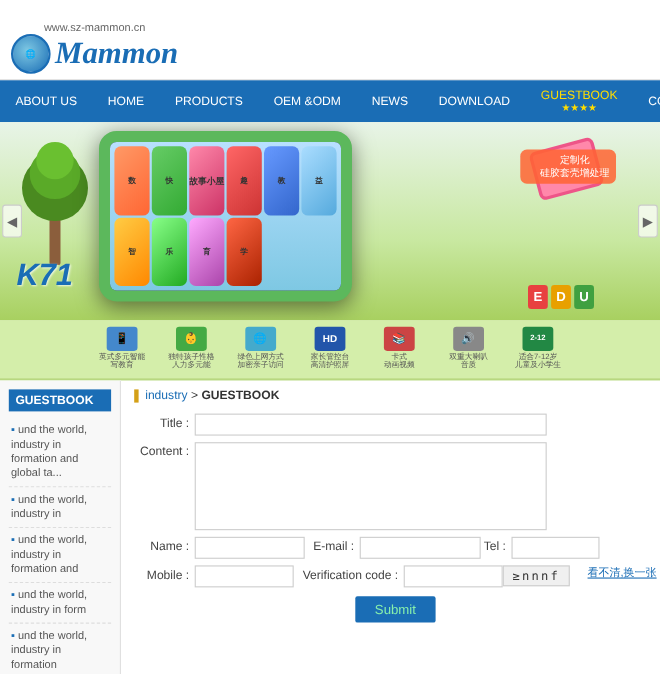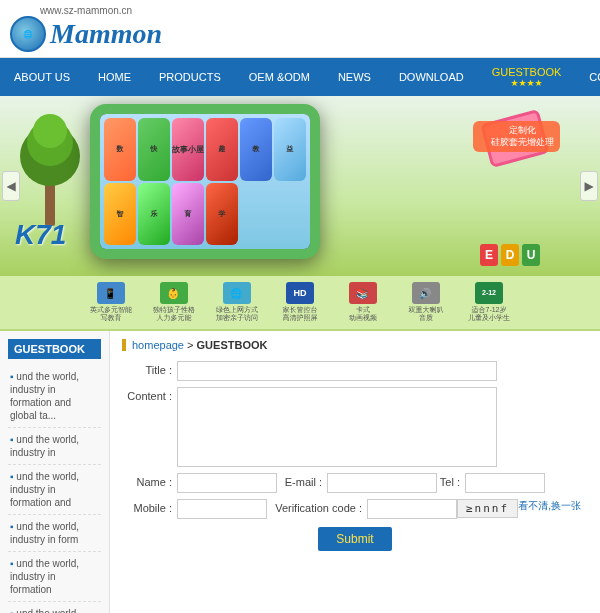--- a/index.html
+++ b/index.html
@@ -1,20 +1,20 @@
 <!DOCTYPE html>
 <html><head>
   <meta charset="utf-8">
   <style>
     * { margin: 0; padding: 0; box-sizing: border-box; }
     body { font-family: Arial, sans-serif; font-size: 12px; background: #f0f0f0; width: 600px; }
     
     
     #header { background: #fff; border-bottom: 1px solid #ddd; padding: 5px 10px; display: flex; align-items: center; justify-content: space-between; }
-    #logo-area { display: flex; flex-direction: column; }
+    #logo-area { display: flex; flex-direction: column; margin-top: 15px; }
     #logo-url { font-size: 10px; color: #666; text-align: center; }
     
     
     #nav { background: #1a6db5; display: flex; align-items: center; padding: 0; }
     .nav-item { color: #fff; padding: 8px 14px; font-size: 11px; cursor: pointer; white-space: nowrap; }
     .nav-item.active { color: #ffdd00; }
     .nav-guestbook { display: flex; flex-direction: column; align-items: center; }
     .nav-stars { color: #ffdd00; font-size: 9px; }
     
     
@@ -62,22 +62,22 @@
     .form-label { width: 55px; text-align: right; font-size: 11px; color: #444; padding-right: 5px; padding-top: 3px; flex-shrink: 0; }
     .form-input { border: 1px solid #ccc; padding: 3px 4px; font-size: 11px; background: #fff; }
     .form-input-title { width: 320px; }
     .form-textarea { width: 320px; height: 80px; border: 1px solid #ccc; padding: 3px 4px; font-size: 11px; resize: none; }
     .form-small { width: 100px; }
     .form-email { width: 110px; }
     .form-tel { width: 80px; }
     .form-mobile { width: 90px; }
     .form-verification { width: 90px; }
     .captcha-image { background: #f0f0f0; border: 1px solid #ccc; padding: 2px 8px; font-size: 11px; color: #333; font-family: monospace; letter-spacing: 2px; }
-    .captcha-refresh { color: #1a6db5; font-size: 10px; cursor: pointer; white-space: nowrap; }
-    #submit-btn { background: #1a6db5; color: #fde047; border: none; padding: 5px 18px; font-size: 12px; cursor: pointer; border-radius: 2px; display: block; margin: 8px auto 0; }
+    .captcha-refresh { color: #1a6db5; font-size: 10px; cursor: pointer; text-decoration: underline; white-space: nowrap; padding-left: 16px; }
+    #submit-btn { background: #1a6db5; color: #86efac; border: none; padding: 5px 18px; font-size: 12px; cursor: pointer; border-radius: 2px; display: block; margin: 8px auto 0; }
   </style>
 </head>
 <body>
 
 <div id="header">
   <div id="logo-area">
     <span id="logo-url">www.sz-mammon.cn</span>
     <div style="display:flex;align-items:center;">
       <span style="display:inline-block;width:36px;height:36px;background:radial-gradient(circle at 40% 40%, #7ec8e3, #1a6db5);border-radius:50%;border:2px solid #1a6db5;margin-right:4px;position:relative;">
         <span style="position:absolute;top:50%;left:50%;transform:translate(-50%,-50%);color:#fff;font-size:8px;">🌐</span>
@@ -182,21 +182,21 @@
     <div class="sidebar-item">und the world, industry in</div>
     <div class="sidebar-item">und the world, industry in formation and</div>
     <div class="sidebar-item">und the world, industry in form</div>
     <div class="sidebar-item">und the world, industry in formation</div>
     <div class="sidebar-item">und the world, industry in formation and glo...</div>
 
   </div>
 
   <div id="content">
     <div id="breadcrumb">
-      <a>homepage</a><span> &gt; </span><strong>GUESTBOOK</strong>
+      <a>industry</a><span> &gt; </span><strong>GUESTBOOK</strong>
     </div>
 
     <div id="form-area">
 
       <div class="form-row">
         <div class="form-label">Title :</div>
         <input type="text" class="form-input form-input-title" style="">
       </div>
 
       <div class="form-row">

